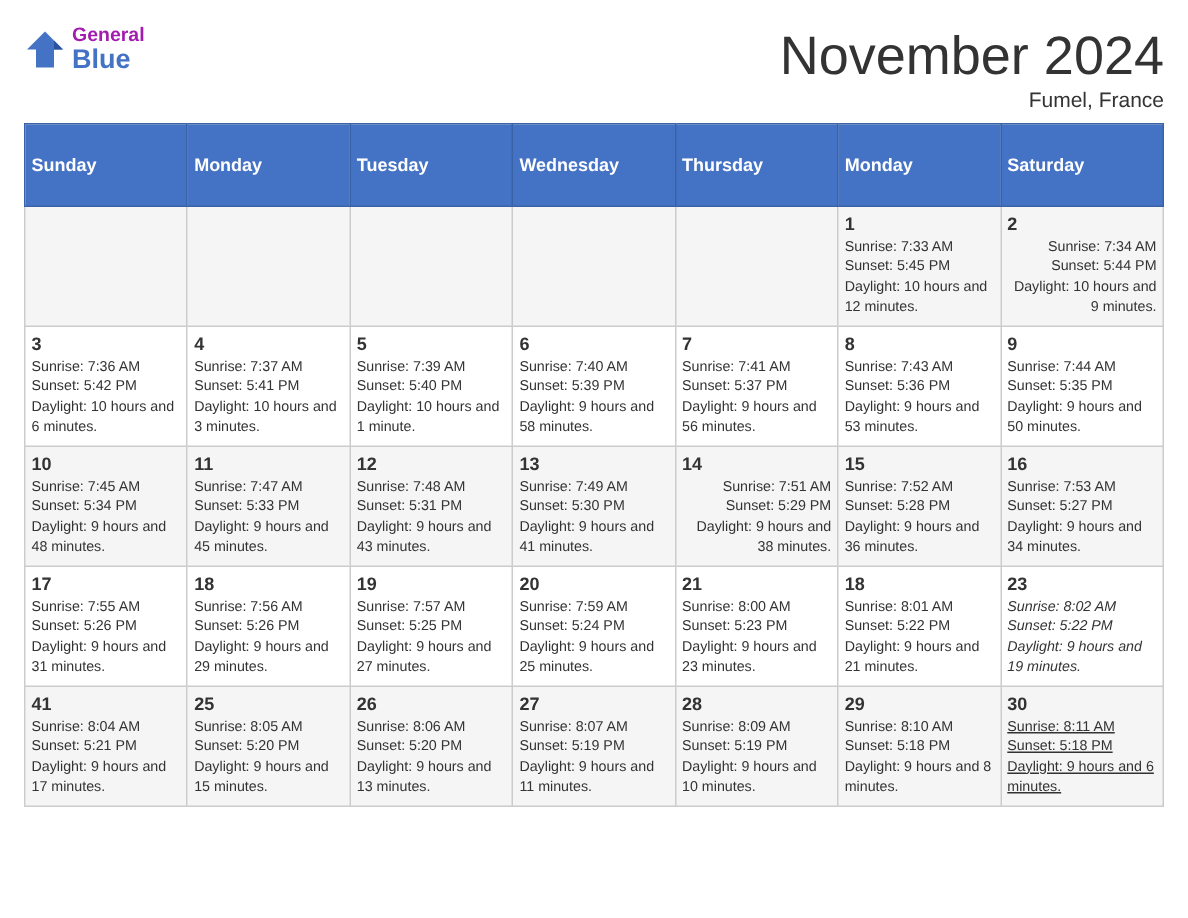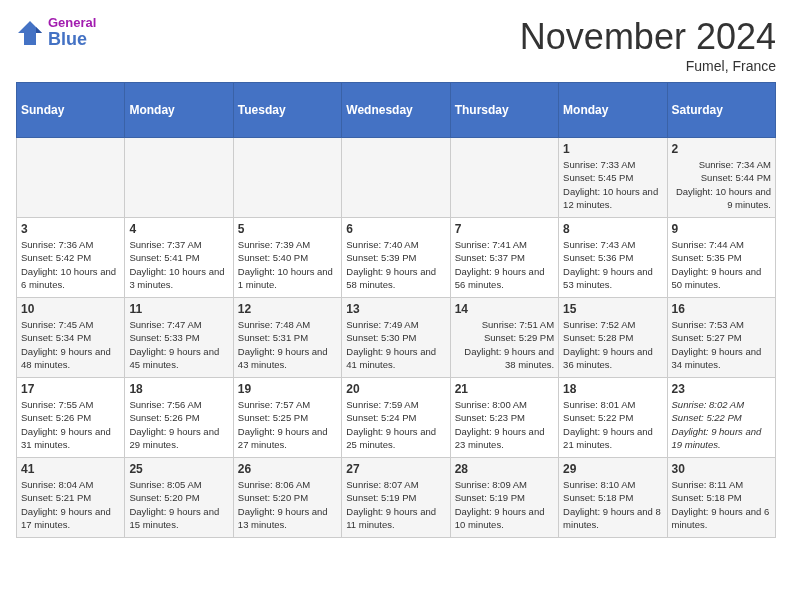--- a/index.html
+++ b/index.html
@@ -311,19 +311,19 @@
 Daylight: 9 hours and 10 minutes.</div>
         </td>
         <td>
           <span class="day-num">29</span>
           <div class="day-info" style="white-space: pre-line;">Sunrise: 8:10 AM
 Sunset: 5:18 PM
 Daylight: 9 hours and 8 minutes.</div>
         </td>
         <td>
           <span class="day-num">30</span>
-          <div class="day-info" style="white-space: pre-line;">Sunrise: 8:11 AM
+          <div class="day-info" style="white-space: pre-line; text-decoration: underline;">Sunrise: 8:11 AM
 Sunset: 5:18 PM
 Daylight: 9 hours and 6 minutes.</div>
         </td>
       </tr>
     </tbody>
 </table>
 
 </body></html>

